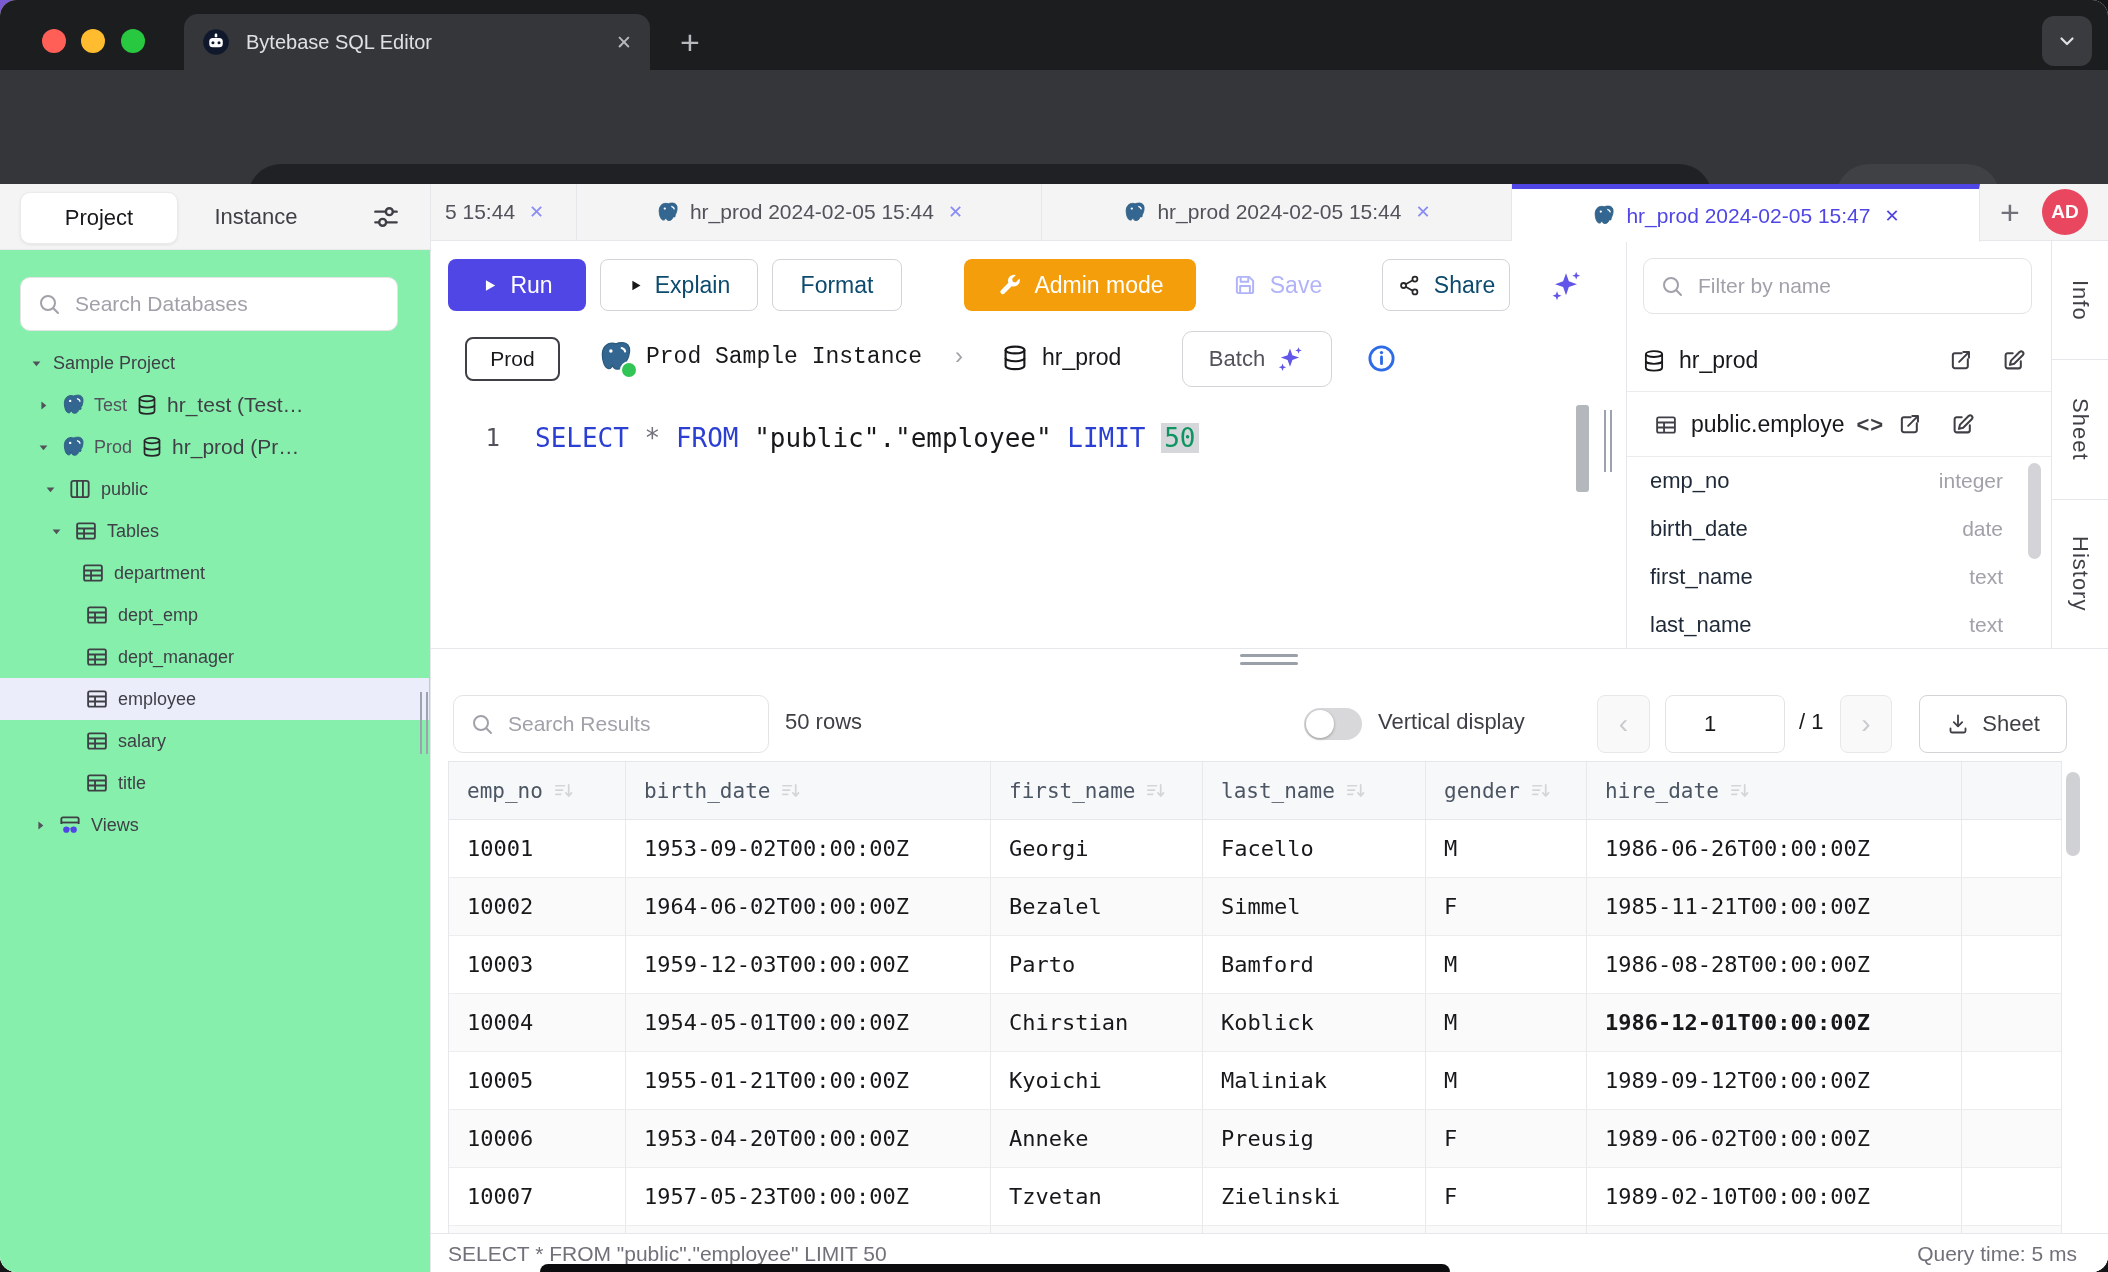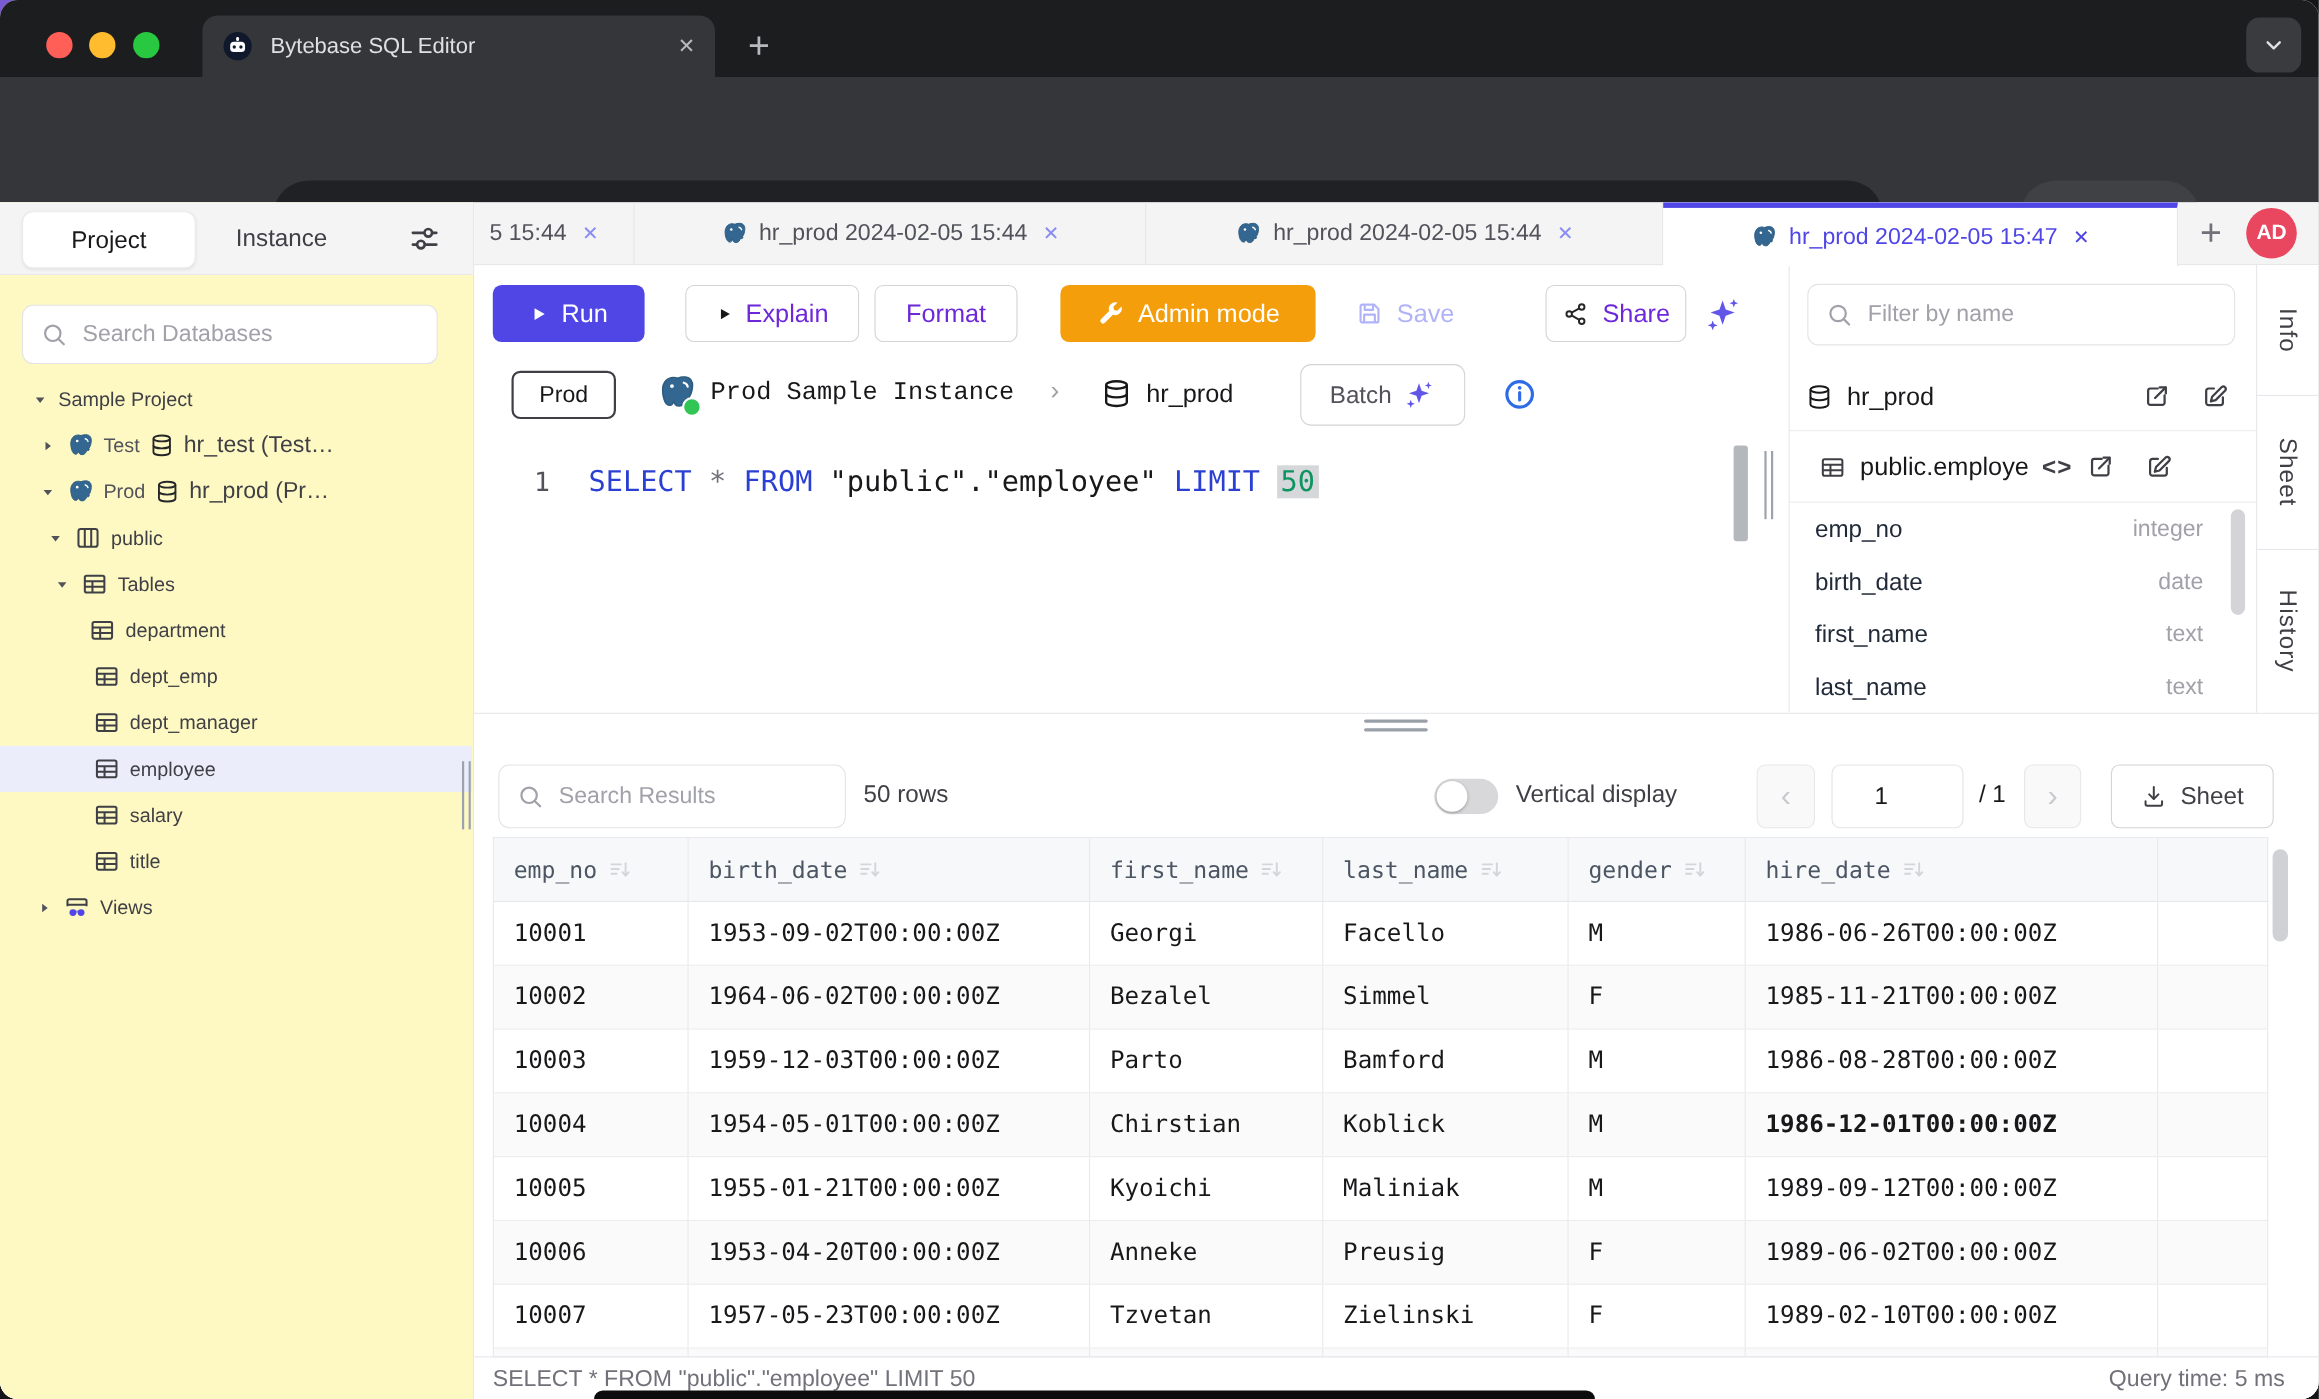--- a/index.html
+++ b/index.html
@@ -27,21 +27,21 @@
   .chrometb{position:absolute;left:0;top:70px;right:0;height:114px;background:#35363a;}
   .navic{position:absolute;top:110px;width:34px;height:34px;}
   .urlbar{position:absolute;left:248px;top:94px;width:1464px;height:66px;border-radius:33px;background:#202124;display:flex;align-items:center;}
   .urlbar .url{color:#e8eaed;font-size:26px;margin-left:18px;white-space:nowrap;}
   .incog{position:absolute;left:1836px;top:94px;width:164px;height:66px;border-radius:33px;background:#3f4145;display:flex;align-items:center;justify-content:center;gap:10px;color:#e8eaed;font-size:25px;}
 
   
   #app{position:absolute;left:0;top:184px;right:0;bottom:0;background:#fff;}
 
   
-  .sidebar{position:absolute;left:0;top:0;width:431px;bottom:0;background:#fef9c3;border-right:1px solid #e5e7eb;box-sizing:border-box;}
+  .sidebar{position:absolute;left:0;top:0;width:431px;bottom:0;background:#86efac;border-right:1px solid #e5e7eb;box-sizing:border-box;}
   .sbhead{position:absolute;left:0;top:0;right:0;height:66px;background:#f4f4f5;border-bottom:1px solid #e9e9eb;box-sizing:border-box;}
   .sbtab{position:absolute;top:8px;height:50px;display:flex;align-items:center;justify-content:center;font-size:22px;color:#3f3f46;}
   .sbtab.active{left:20px;width:156px;background:#fff;border:1px solid #ebebee;border-radius:10px;box-shadow:0 1px 3px rgba(0,0,0,.08);color:#18181b;font-weight:500;}
   .sbsearch{position:absolute;left:20px;top:93px;width:378px;height:54px;border:1px solid #e4e4e7;border-radius:10px;display:flex;align-items:center;box-sizing:border-box;background:#fff;}
   .sbsearch input{border:0;outline:0;font-size:21px;color:#3f3f46;flex:1;font-family:inherit;background:transparent;}
   .sbsearch input::placeholder{color:#a1a1aa;}
   #tree{position:absolute;left:0;top:158px;right:1px;}
   .trow{height:42px;display:flex;align-items:center;gap:8px;box-sizing:border-box;cursor:pointer;}
   .trow.sel{background:#ecedfb;}
   .caret{width:17px;height:17px;color:#52525b;}
@@ -60,21 +60,21 @@
   .etab.first{justify-content:flex-start;padding-left:14px;}
   .etab.active{background:#fff;border-top:5px solid #4f46e5;height:58px;color:#4f46e5;font-weight:500;position:relative;z-index:2;}
   .etab.active .ex{color:#4f46e5;}
   .newquery{display:flex;align-items:center;justify-content:center;width:44px;margin-left:8px;color:#71717a;font-size:34px;font-weight:300;}
   .avatar{width:46px;height:46px;border-radius:50%;background:#e8475f;color:#fff;font-size:19px;font-weight:700;display:flex;align-items:center;justify-content:center;align-self:center;margin-left:10px;}
 
   
   .btn{position:absolute;top:75px;height:52px;border-radius:8px;display:flex;align-items:center;justify-content:center;gap:12px;font-size:23px;box-sizing:border-box;cursor:pointer;}
   .btn .pic{width:17px;height:17px;}
   .btn.primary{background:#4f46e5;color:#fff;font-weight:500;}
-  .btn.plain{background:#fff;border:1px solid #d4d4d8;color:#6d28d9;margin-left:23px;}
+  .btn.plain{background:#fff;border:1px solid #d4d4d8;color:#0c4a6e;}
   .btn.admin{background:#f59e0b;color:#fff;font-weight:500;}
   .btn.ghost{color:#b1b3f8;}
 
   
   .crumb{position:absolute;}
   .envchip{left:465px;top:153px;width:95px;height:44px;border:2px solid #3f3f46;border-radius:8px;display:flex;align-items:center;justify-content:center;font-size:21px;color:#18181b;box-sizing:border-box;}
   .crumbtxt{font-size:23px;color:#18181b;white-space:nowrap;}
   .batchchip{left:1182px;top:147px;width:150px;height:56px;border:1px solid #d4d4d8;border-radius:10px;display:flex;align-items:center;justify-content:center;gap:10px;font-size:22px;color:#52525b;box-sizing:border-box;}
   .greendot{position:absolute;right:-4px;bottom:-3px;width:14px;height:14px;border-radius:50%;background:#30c554;border:2px solid #fff;}
 

